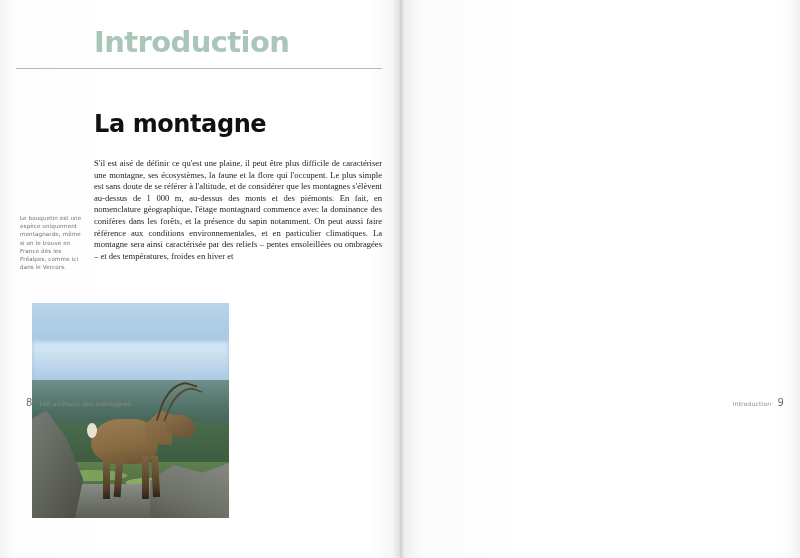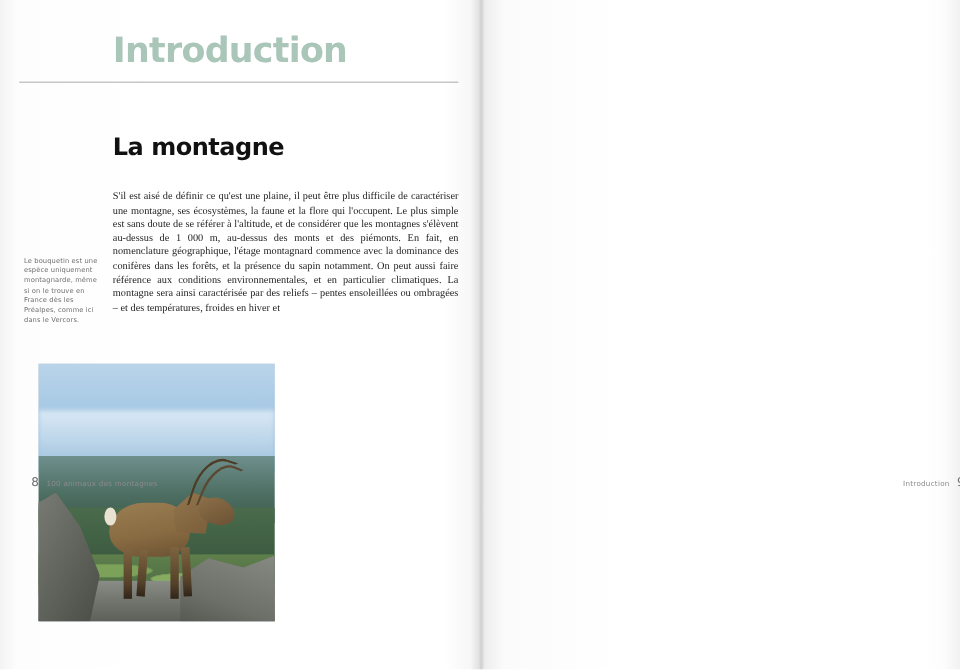--- a/index.html
+++ b/index.html
@@ -23,21 +23,20 @@
         #f3f3f3 0px, #fdfdfd 14px, #ffffff 120px, #ffffff 370px,
         #f7f7f7 392px, #e2e2e2 399px, #cfcfcf 401px, #ededed 404px,
         #fbfbfb 420px, #ffffff 520px, #ffffff 770px, #fcfcfc 788px, #f1f1f1 800px);
   }
 
   
   .page {
     position: absolute;
     top: 0;
     height: 426px;
-    padding-left: 20px;
   }
   .page-left  { left: 0;   width: 400px; }
   .page-right { left: 400px; width: 400px; }
 
   
   .intro-heading {
     position: absolute;
     left: 94px;
     top: 28px;
     font-family: "DejaVu Sans", sans-serif;
@@ -55,21 +54,21 @@
     height: 1px;
     background: #b9b9b9;
   }
 
   .section-title {
     position: absolute;
     left: 94px;
     top: 110px;
     font-family: "DejaVu Sans", sans-serif;
     font-weight: bold;
-    font-size: 20px;
+    font-size: 24px;
     letter-spacing: -0.4px;
     color: #111111;
   }
 
   
   .body-col {
     position: absolute;
     font-size: 8.6px;
     line-height: 11.6px;
     text-align: justify;

